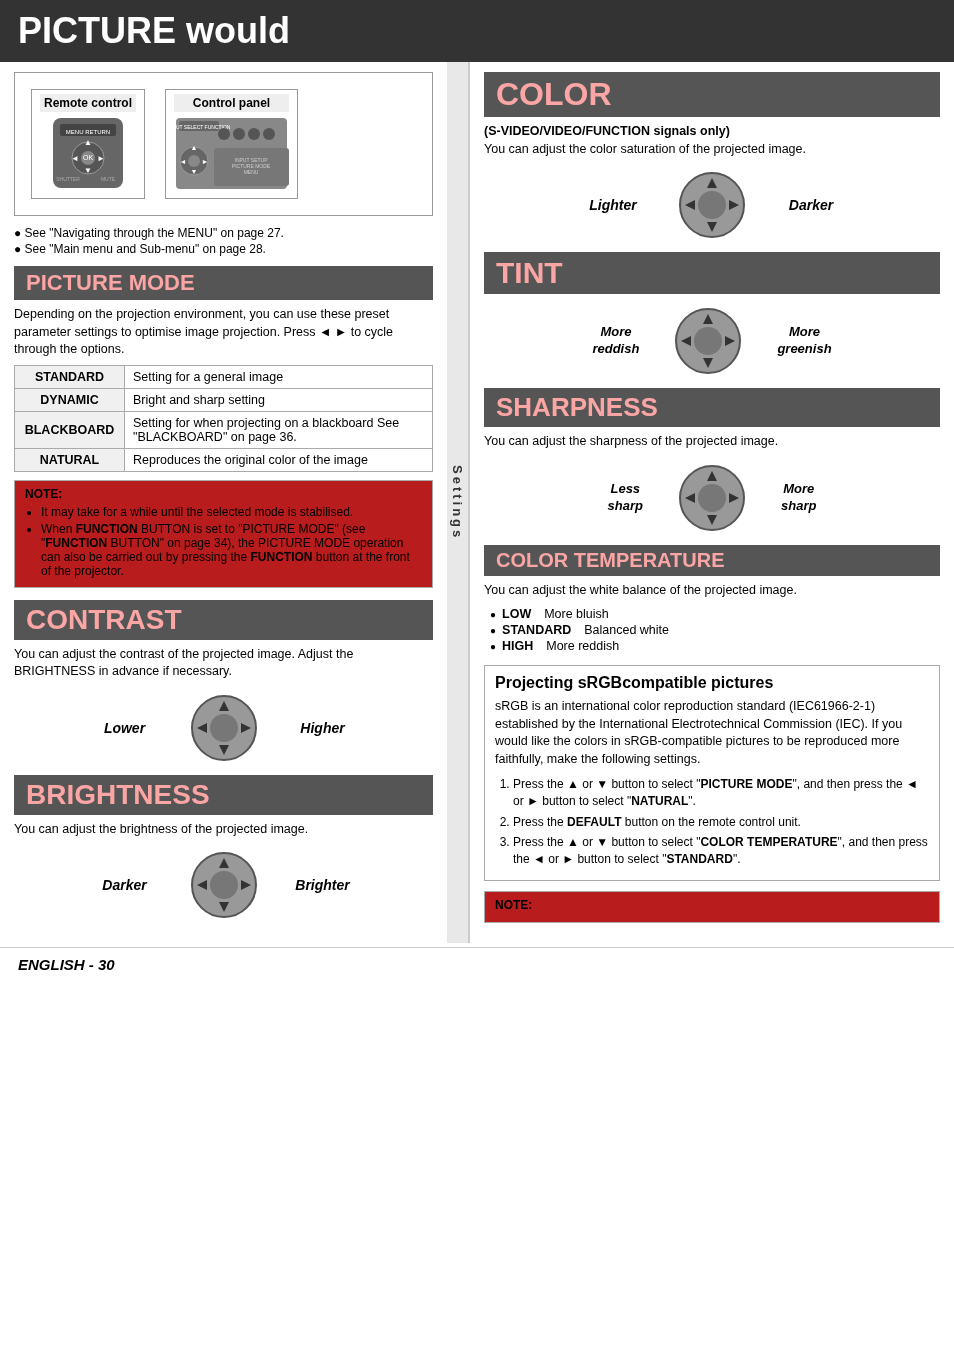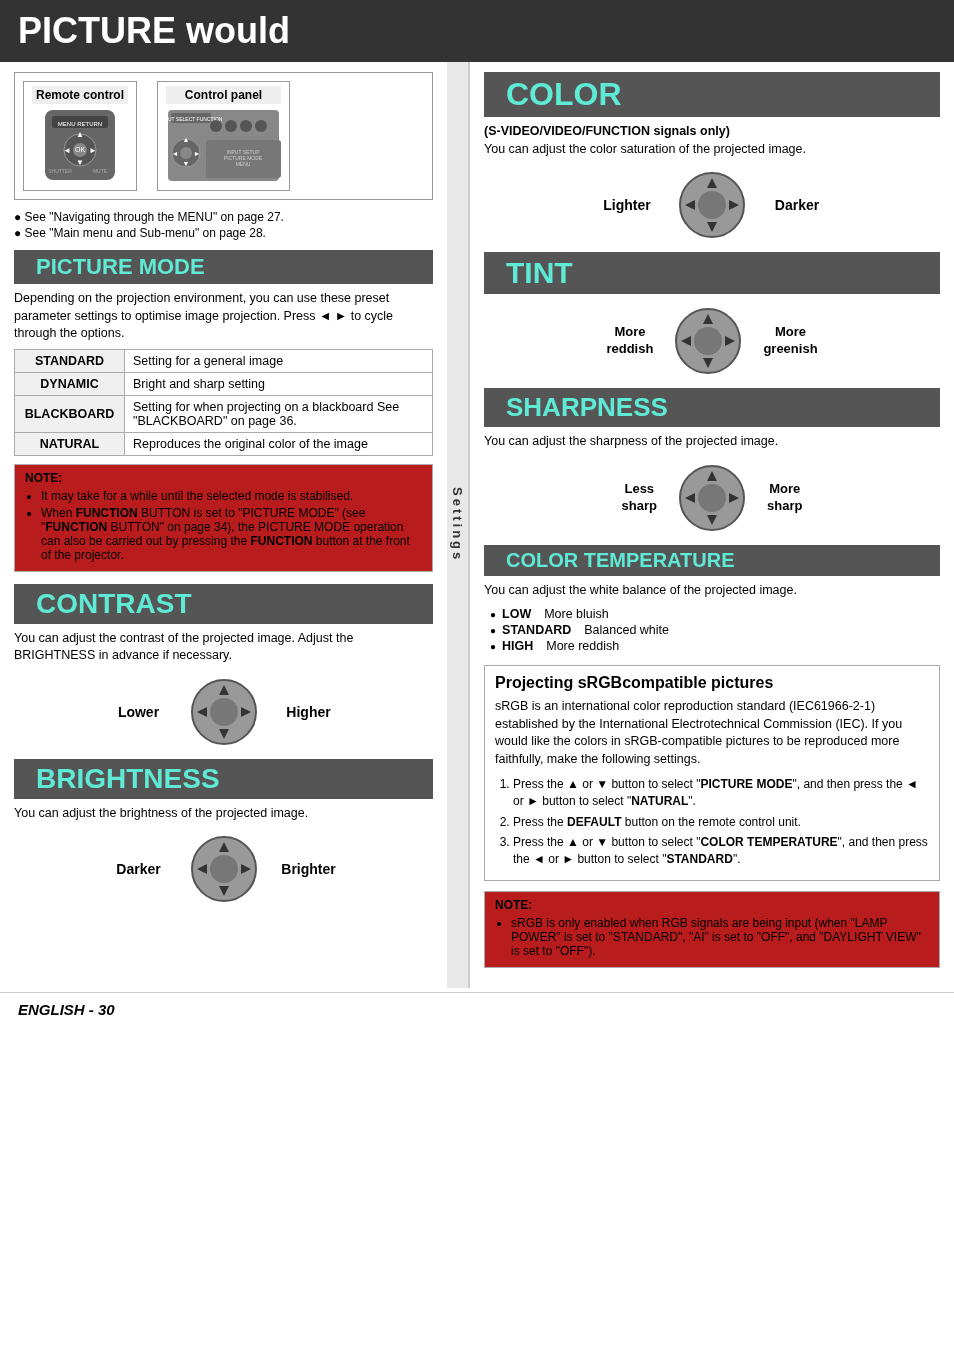--- a/index.html
+++ b/index.html
@@ -29,34 +29,34 @@
 
     
     .right-col {
       flex: 1;
       padding: 10px 14px;
     }
 
     
     .section-header {
       background: #555;
-      color: #5eead4;
+      color: #fca5a5;
       font-size: 22px;
       font-weight: bold;
-      padding: 4px 22px;
+      padding: 4px 12px;
       margin-bottom: 6px;
     }
     .section-header.large {
       font-size: 28px;
     }
 
     
     .remote-area {
       border: 1px solid #999;
-      padding: 8px;
+      padding: 16px;
       margin-bottom: 10px;
       display: flex;
       gap: 20px;
       align-items: flex-start;
       font-size: 12px;
     }
     .remote-box, .panel-box {
       border: 1px solid #999;
       padding: 4px 8px;
       text-align: center;
@@ -103,22 +103,23 @@
       list-style: disc;
       padding-left: 16px;
     }
     .note-box ul li { margin-bottom: 3px; }
 
     
     .dpad-area {
       display: flex;
       align-items: center;
       justify-content: center;
-      gap: 20px;
+      gap: 34px;
       margin: 12px 0;
+      font-style: italic;
     }
     .dpad-label {
       font-weight: bold;
       font-size: 14px;
       min-width: 60px;
       text-align: center;
     }
 
     
     .body-text {
@@ -429,22 +430,19 @@
 If you would like the colors in sRGB-compatible pictures to be reproduced more faithfully, make the following settings.</div>
       <ol id="srgb-steps-list" style="font-size:12px; padding-left:18px;">
           <li style="margin-bottom: 4px; line-height: 1.4;">Press the ▲ or ▼ button to select "<strong>PICTURE MODE</strong>", and then press the ◄ or ► button to select "<strong>NATURAL</strong>".</li>
           <li style="margin-bottom: 4px; line-height: 1.4;">Press the <strong>DEFAULT</strong> button on the remote control unit.</li>
           <li style="margin-bottom: 4px; line-height: 1.4;">Press the ▲ or ▼ button to select "<strong>COLOR TEMPERATURE</strong>", and then press the ◄ or ► button to select "<strong>STANDARD</strong>".</li>
         </ol>
     </div>
 
     <div class="note-box">
       <div class="note-title">NOTE:</div>
-      <ul style="list-style:disc; padding-left:16px;">
-        <li>sRGB is only enabled when RGB signals are being input (when "LAMP POWER" is set to "STANDARD", "AI" is set to "OFF", and "DAYLIGHT VIEW" is set to "OFF").</li>
-      </ul>
     </div>
   </div>
 </div>
 
 <div class="bottom-bar">
   <span>ENGLISH - 30</span>
 </div>
 
 </body></html>

